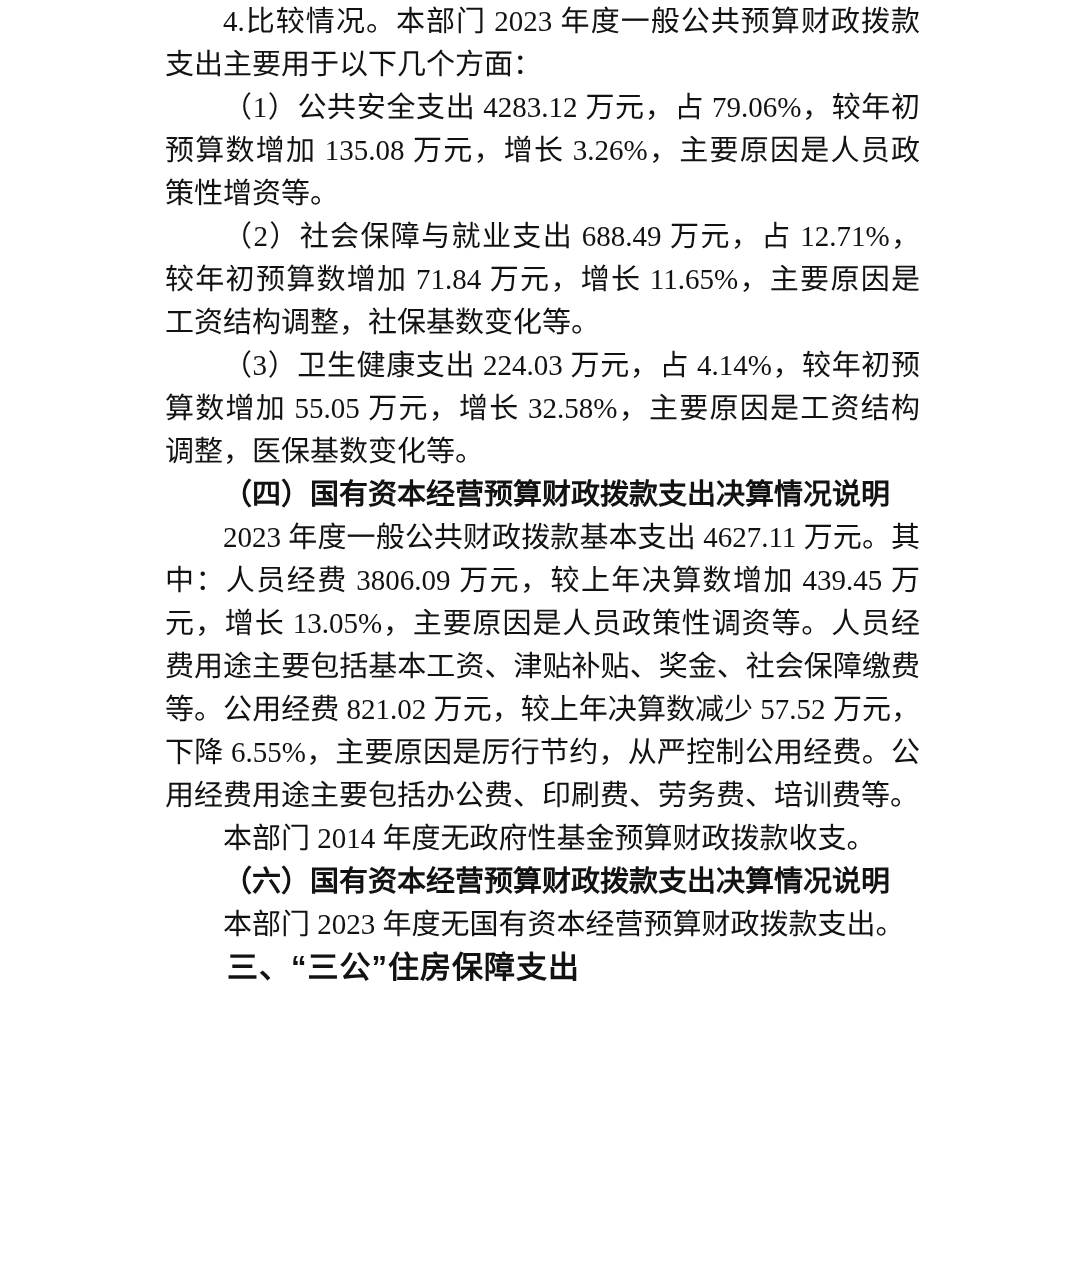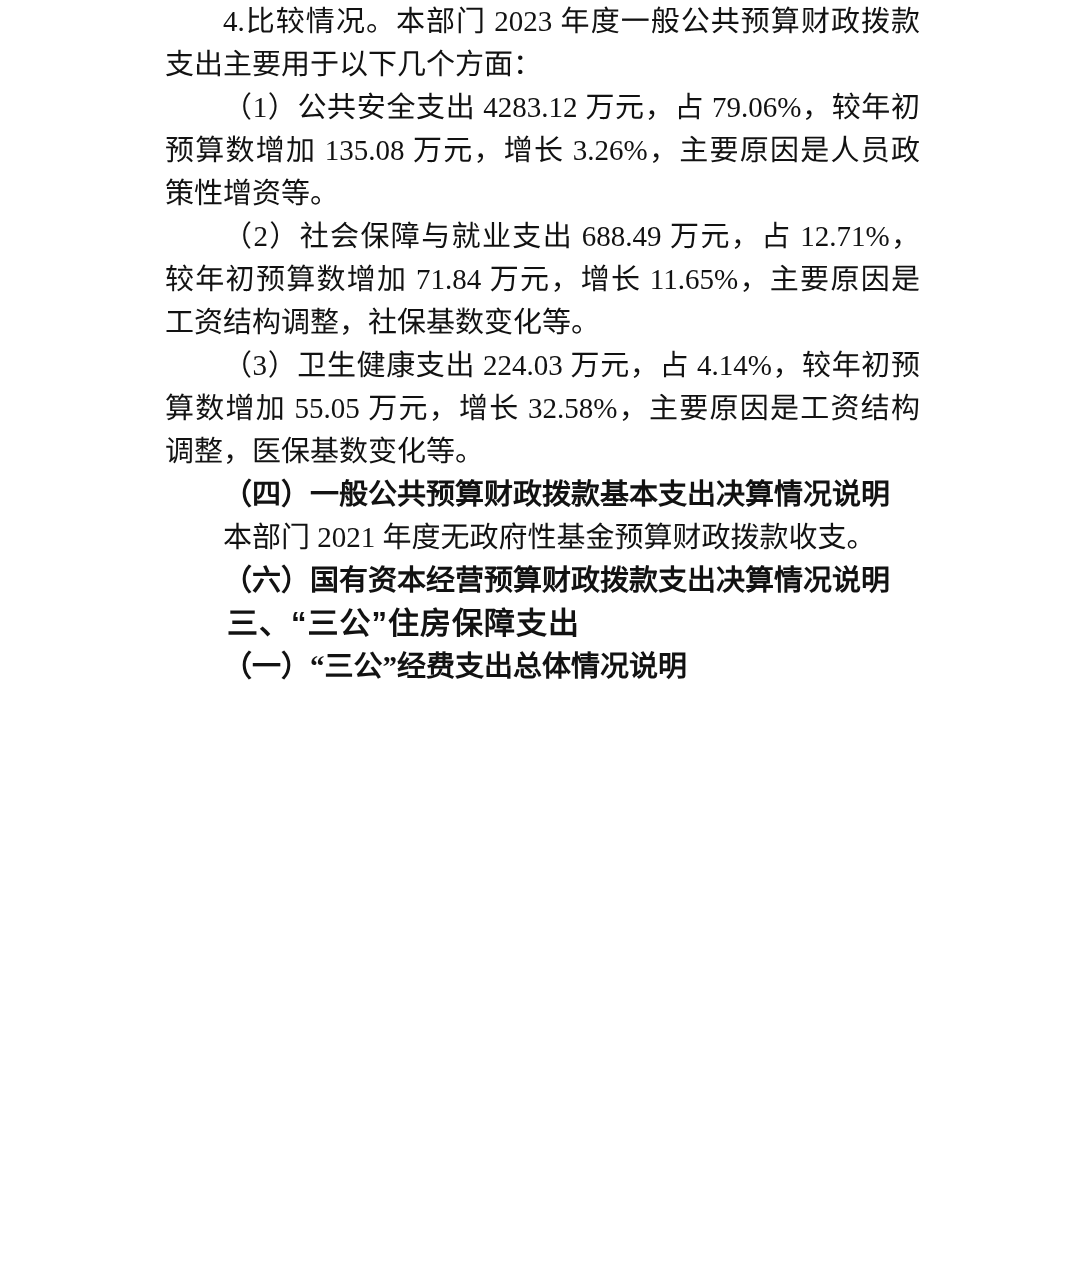--- a/index.html
+++ b/index.html
@@ -54,25 +54,27 @@
 <div class="page">
   <p>4.比较情况。本部门 2023 年度一般公共预算财政拨款支出主要用于以下几个方面：</p>
 
   <p>（1）公共安全支出 4283.12 万元，占 79.06%，较年初预算数增加 135.08 万元，增长 3.26%，主要原因是人员政策性增资等。</p>
 
   <p>（2）社会保障与就业支出 688.49 万元，占 12.71%，较年初预算数增加 71.84 万元，增长 11.65%，主要原因是工资结构调整，社保基数变化等。</p>
 
   <p>（3）卫生健康支出 224.03 万元，占 4.14%，较年初预算数增加 55.05 万元，增长 32.58%，主要原因是工资结构调整，医保基数变化等。</p>
 
 
-  <p class="heading-kai lh55">（四）一般公共预算财政拨款基本支出决算情况说明</p>
+  <p class="heading-kai lh55">（四）国有资本经营预算财政拨款支出决算情况说明</p>
+
+  <p class="lh42">2023 年度一般公共财政拨款基本支出 4627.11 万元。其中：人员经费 3806.09 万元，较上年决算数增加 439.45 万元，增长 13.05%，主要原因是人员政策性调资等。人员经费用途主要包括基本工资、津贴补贴、奖金、社会保障缴费等。公用经费 821.02 万元，较上年决算数减少 57.52 万元，下降 6.55%，主要原因是厉行节约，从严控制公用经费。公用经费用途主要包括办公费、印刷费、劳务费、培训费等。</p>
 
 
-
-  <p class="lh42">本部门 2021 年度无政府性基金预算财政拨款收支。</p>
+  <p class="lh42">本部门 2014 年度无政府性基金预算财政拨款收支。</p>
 
   <p class="heading-kai lh42 mt6">（六）国有资本经营预算财政拨款支出决算情况说明</p>
 
+  <p class="lh42 mt5">本部门 2023 年度无国有资本经营预算财政拨款支出。</p>
 
   <p class="heading-hei lh42 mt9">三、“三公”住房保障支出</p>
 
   <p class="heading-kai lh42 mt10">（一）“三公”经费支出总体情况说明</p>
 </div>
 
 </body></html>

